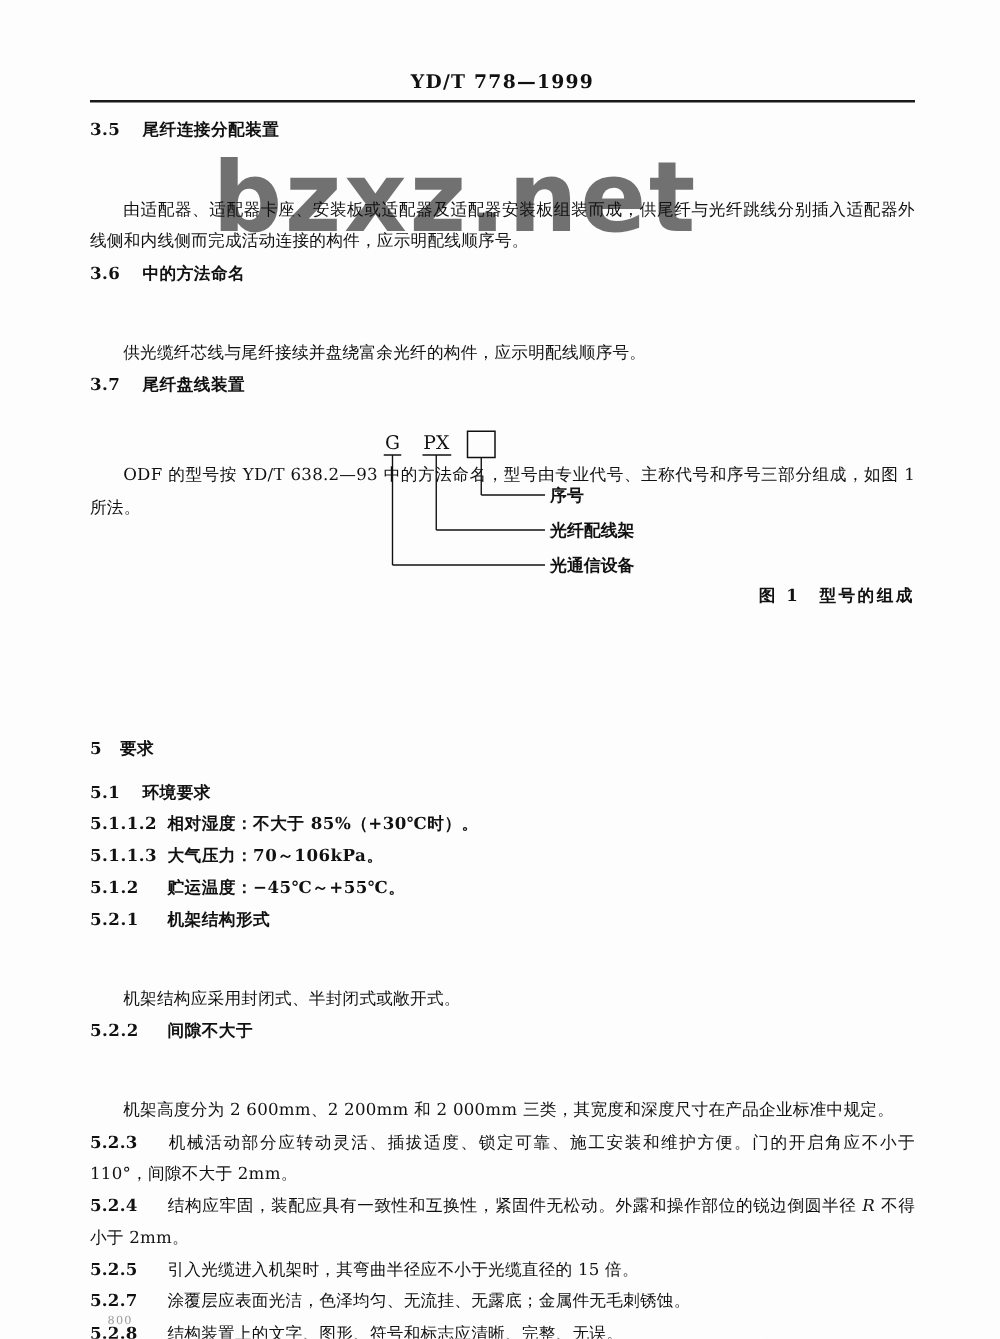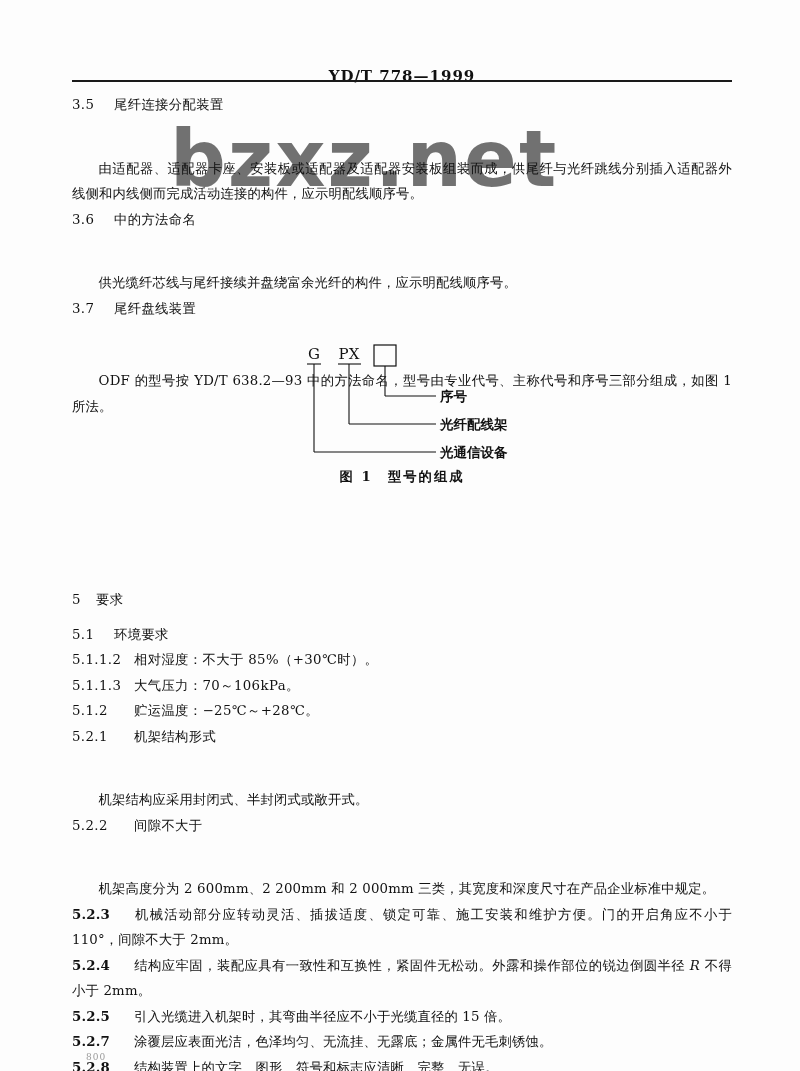--- a/index.html
+++ b/index.html
@@ -42,21 +42,21 @@
   }
 
   .content {
     position: absolute;
     inset: 0;
     z-index: 2;
   }
 
   .header {
     position: absolute;
-    top: 67px;
+    top: 56px;
     left: 72px;
     width: 660px;
     text-align: center;
     font-family: "DejaVu Serif", "Liberation Serif", serif;
     font-weight: bold;
     font-size: 15px;
     letter-spacing: 1px;
   }
 
   .rule {
@@ -71,21 +71,21 @@
   .body-text {
     position: absolute;
     top: 92px;
     left: 72px;
     width: 660px;
     font-size: 13.3px;
     line-height: 25.5px;
   }
 
   .clause-head {
-    font-weight: normal;
+    font-weight: bold;
     letter-spacing: 0.4px;
     white-space: nowrap;
   }
   .clause-head .num {
     display: inline-block;
     min-width: 42px;
   }
   .clause-head.major .num {
     min-width: 24px;
   }
@@ -121,21 +121,21 @@
     height: 150px;
     z-index: 3;
   }
   .figure svg { display: block; }
 
   .fig-caption {
     position: absolute;
     left: 72px;
     top: 468px;
     width: 660px;
-    text-align: center;
+    text-align: right;
     font-size: 13.3px;
     font-weight: bold;
     letter-spacing: 2px;
     z-index: 3;
   }
 
   .fig-text {
     font-family: "DejaVu Serif", "Liberation Serif", serif;
     font-size: 15px;
   }
@@ -202,21 +202,21 @@
       </div>
 
 
       <div class="clause-head deep">
         <span class="num">5.1.1.2</span><span>相对湿度：不大于 85%（+30℃时）。</span>
       </div>
       <div class="clause-head deep">
         <span class="num">5.1.1.3</span><span>大气压力：70～106kPa。</span>
       </div>
       <div class="clause-head deep">
-        <span class="num">5.1.2</span><span>贮运温度：−25℃～+28℃。</span>
+        <span class="num">5.1.2</span><span>贮运温度：−45℃～+55℃。</span>
       </div>
 
 
       <div class="clause-head deep">
         <span class="num">5.2.1</span><span>机架结构形式</span>
       </div>
       <div class="para">机架结构应采用封闭式、半封闭式或敞开式。</div>
 
       <div class="clause-head deep">
         <span class="num">5.2.2</span><span>间隙不大于</span>

